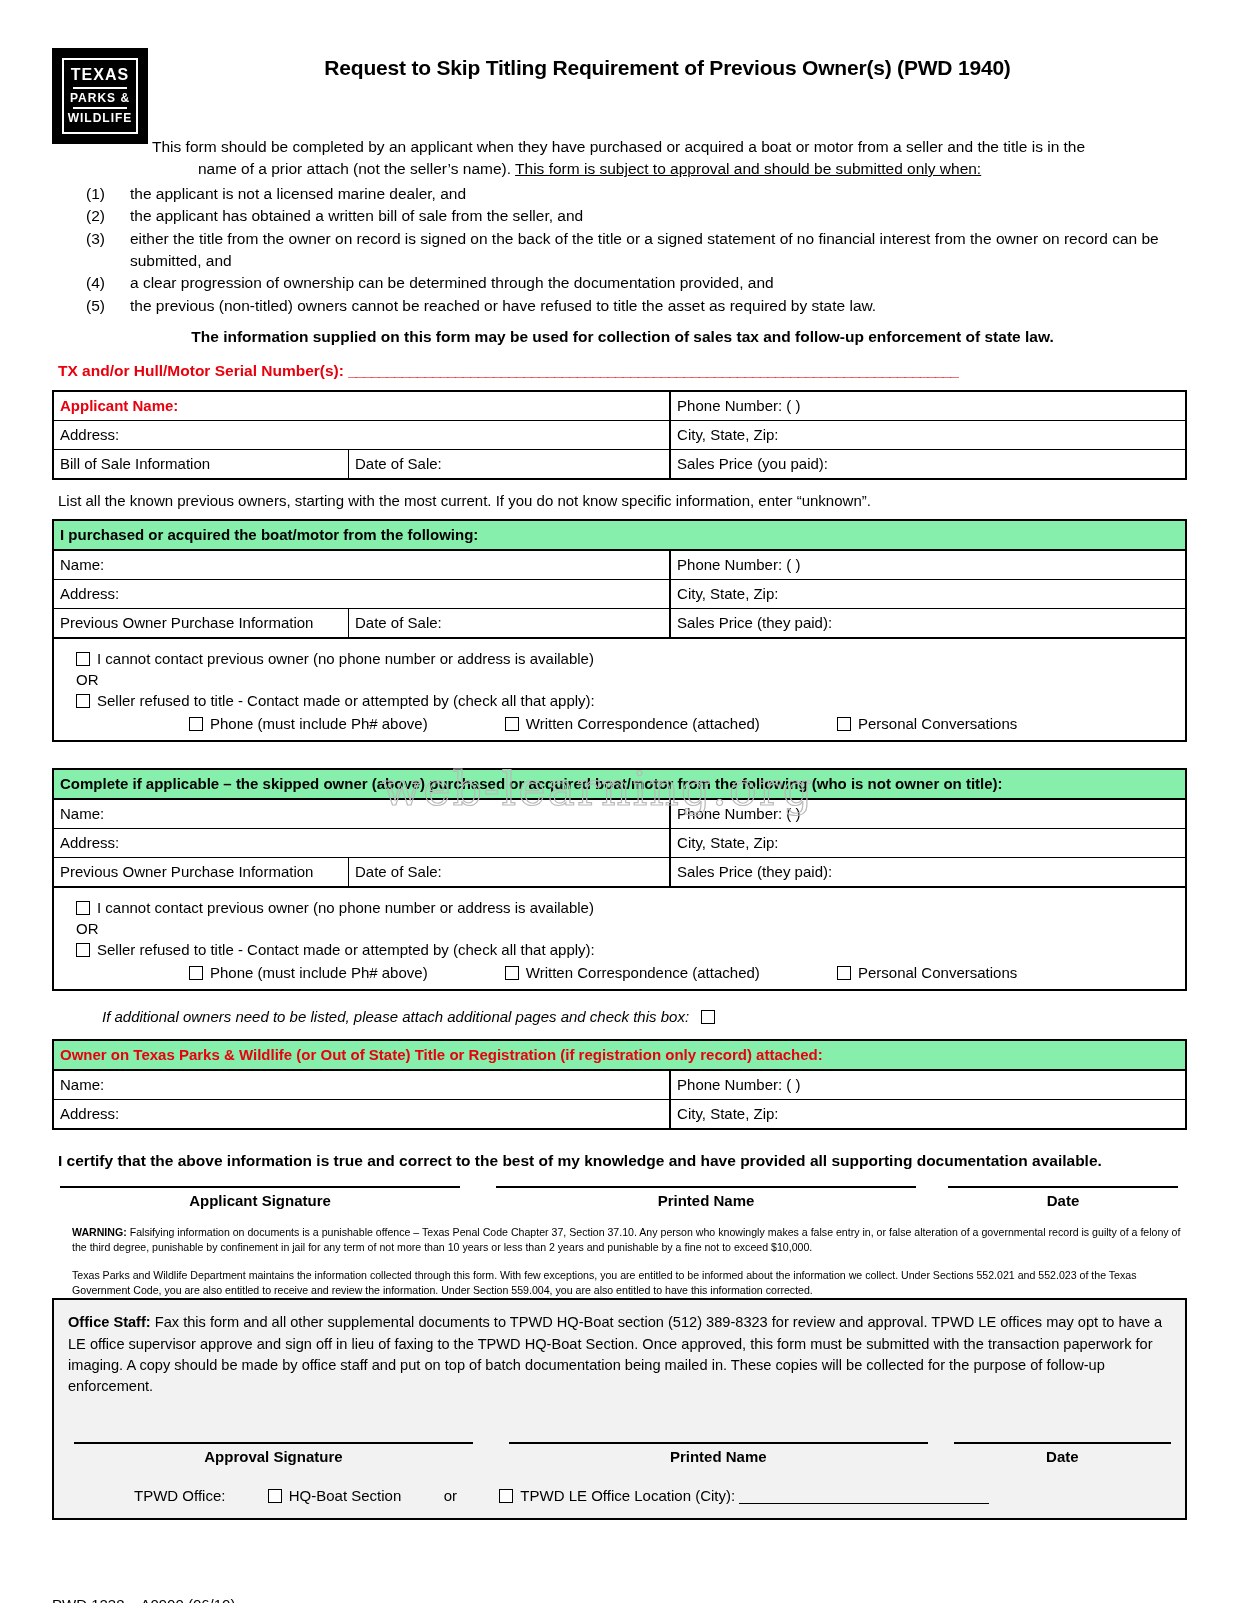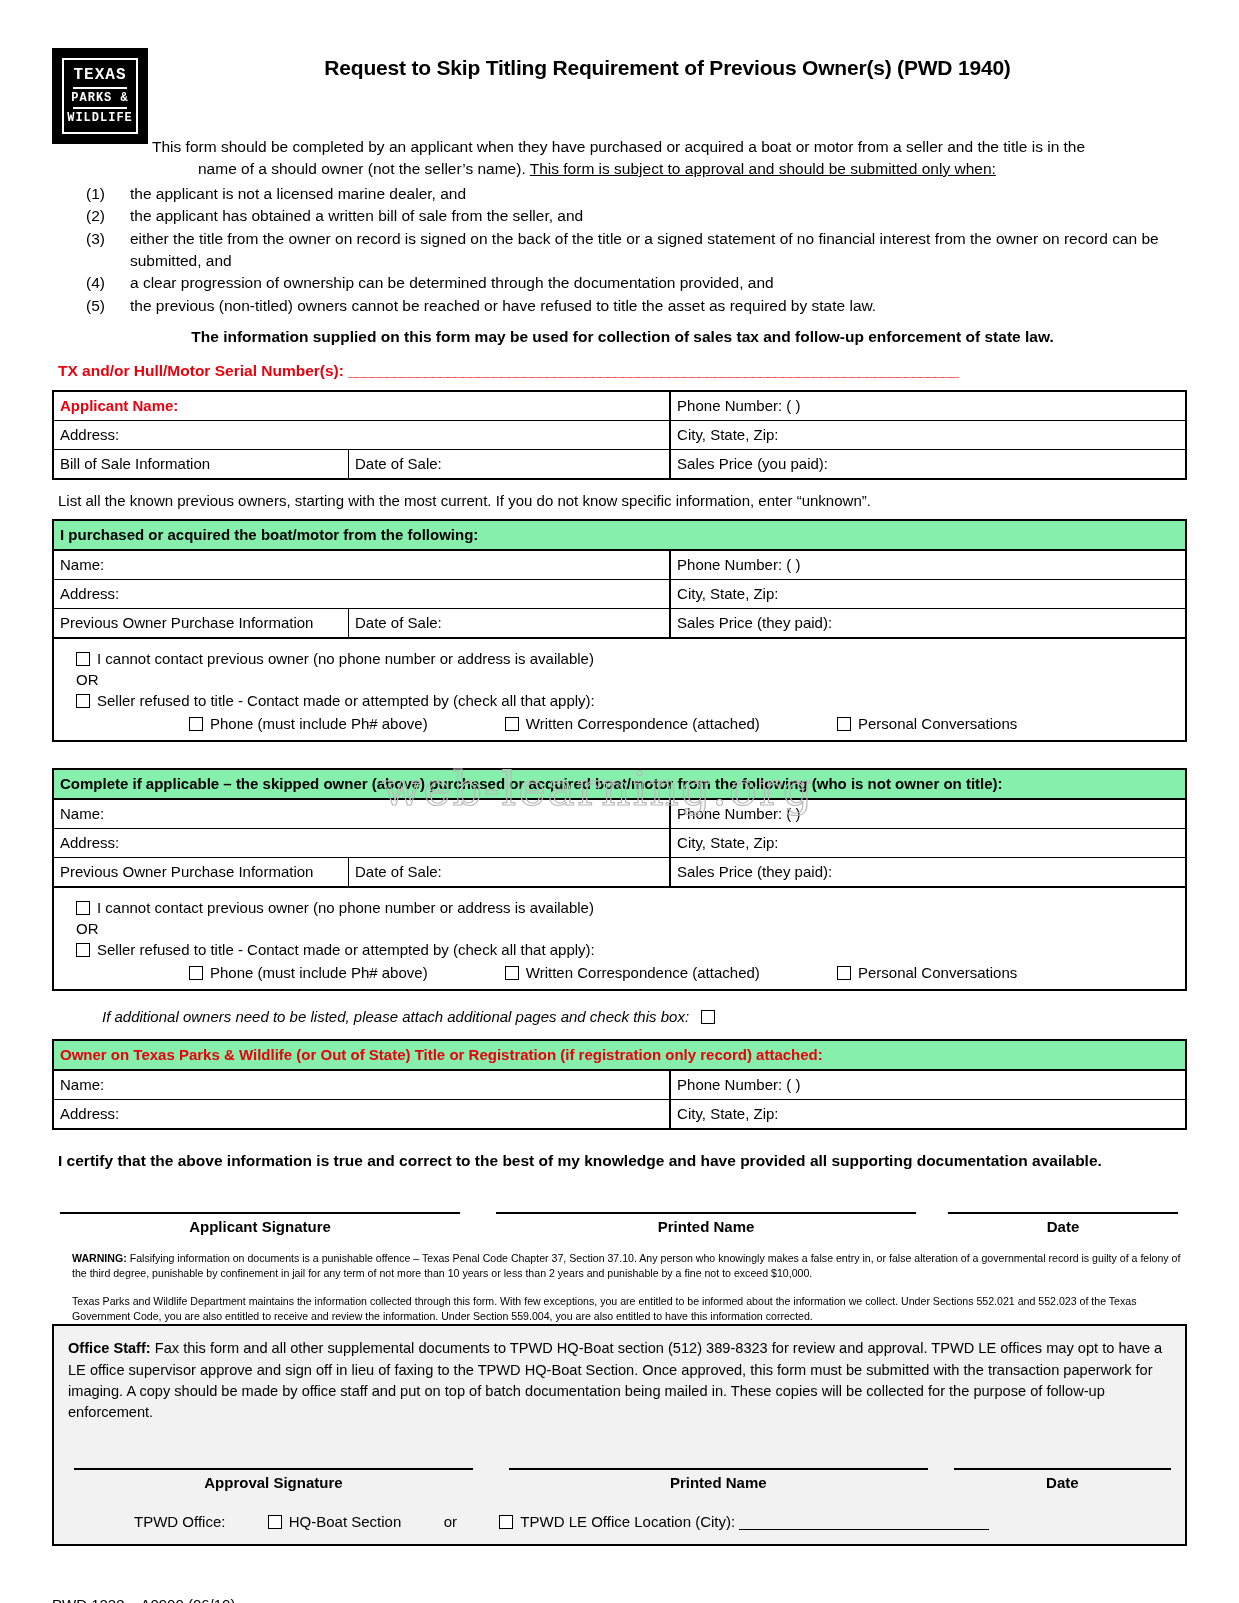--- a/index.html
+++ b/index.html
@@ -50,21 +50,21 @@
     height: 100%;
     box-sizing: border-box;
     display: flex;
     flex-direction: column;
     align-items: center;
     justify-content: center;
     padding: 3px 2px;
   }
   .logo-line {
     color: #fff;
-    font-family: Liberation Mono, monospace;
+    font-family: Liberation Sans, sans-serif;
     font-weight: bold;
     letter-spacing: 1px;
     line-height: 1.05;
   }
   .logo-l1 { font-size: 16px; }
   .logo-l2 { font-size: 12px; }
   .logo-l3 { font-size: 12px; }
   .logo-rule {
     width: 78%;
     height: 2px;
@@ -204,21 +204,21 @@
   .certify {
     font-size: 15.5px;
     font-weight: bold;
     margin-top: 22px;
     margin-left: 6px;
   }
 
   
   .sig-row {
     display: flex;
-    margin-top: 42px;
+    margin-top: 16px;
     align-items: center;
   }
   .sig-block { text-align: center; }
   .sig-line {
     border-top: 2px solid #000;
     height: 0;
   }
   .sig-label {
     font-size: 15px;
     font-weight: bold;
@@ -313,21 +313,21 @@
           <div class="logo-rule"></div>
           <div class="logo-line logo-l3">WILDLIFE</div>
         </div>
       </div>
       <div class="title">Request to Skip Titling Requirement of Previous Owner(s) (PWD 1940)</div>
     </div>
 
     <div class="intro">
       <span>This form should be completed by an applicant when they have purchased or acquired a boat or motor from a seller and the title is in the</span>
       <span class="l2">
-        <span>name of a should owner (not the seller’s name).</span>
+        <span>name of a prior attach (not the seller’s name).</span>
         <span class="u">This form is subject to approval and should be submitted only when:</span>
       </span>
     </div>
 
     <ol class="conds">
       <li><span class="num">(1)</span><span>the applicant is not a licensed marine dealer, and</span></li>
       <li><span class="num">(2)</span><span>the applicant has obtained a written bill of sale from the seller, and</span></li>
       <li><span class="num">(3)</span><span>either the title from the owner on record is signed on the back of the title or a signed statement of no financial interest from the owner on record can be submitted, and</span></li>
       <li><span class="num">(4)</span><span>a clear progression of ownership can be determined through the documentation provided, and</span></li>
       <li><span class="num">(5)</span><span>the previous (non-titled) owners cannot be reached or have refused to title the asset as required by state law.</span></li>

